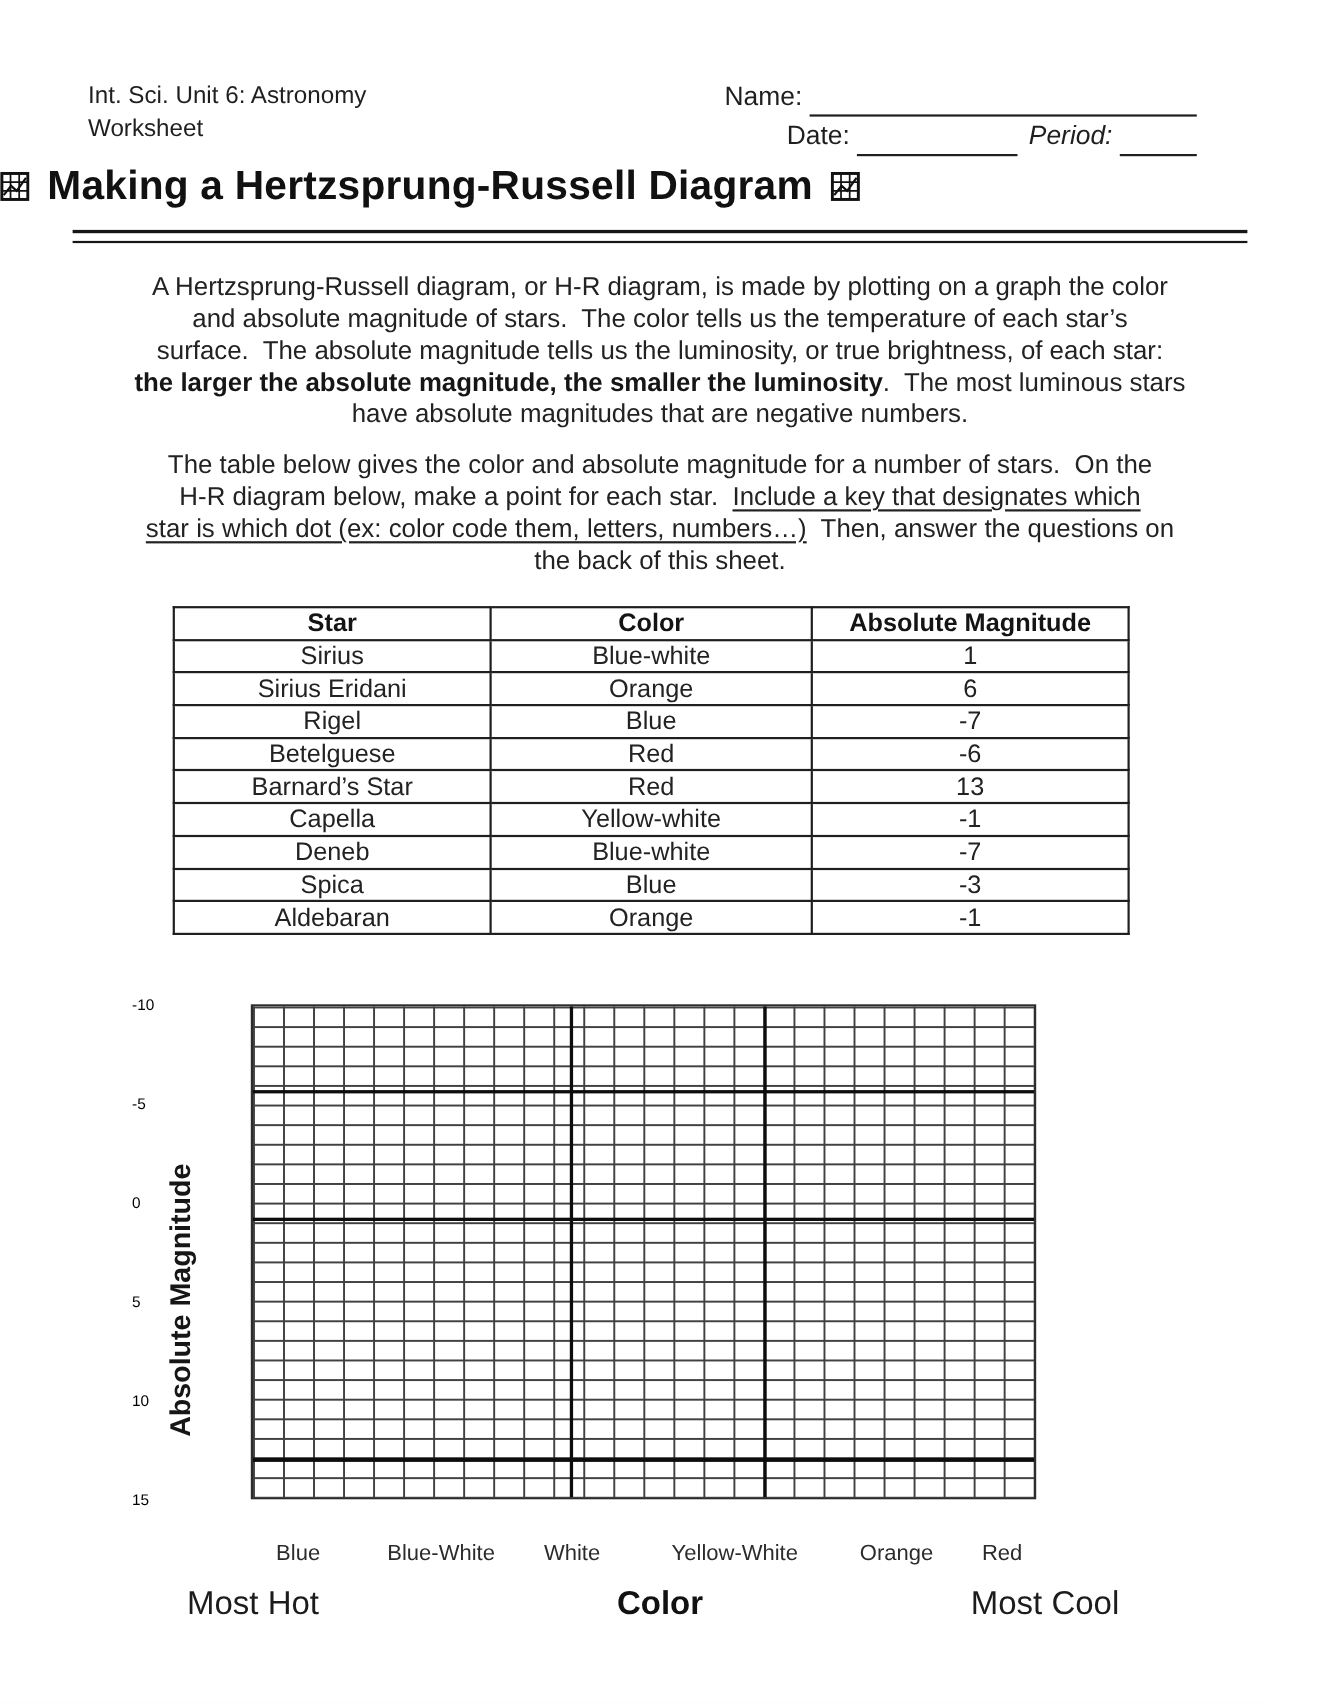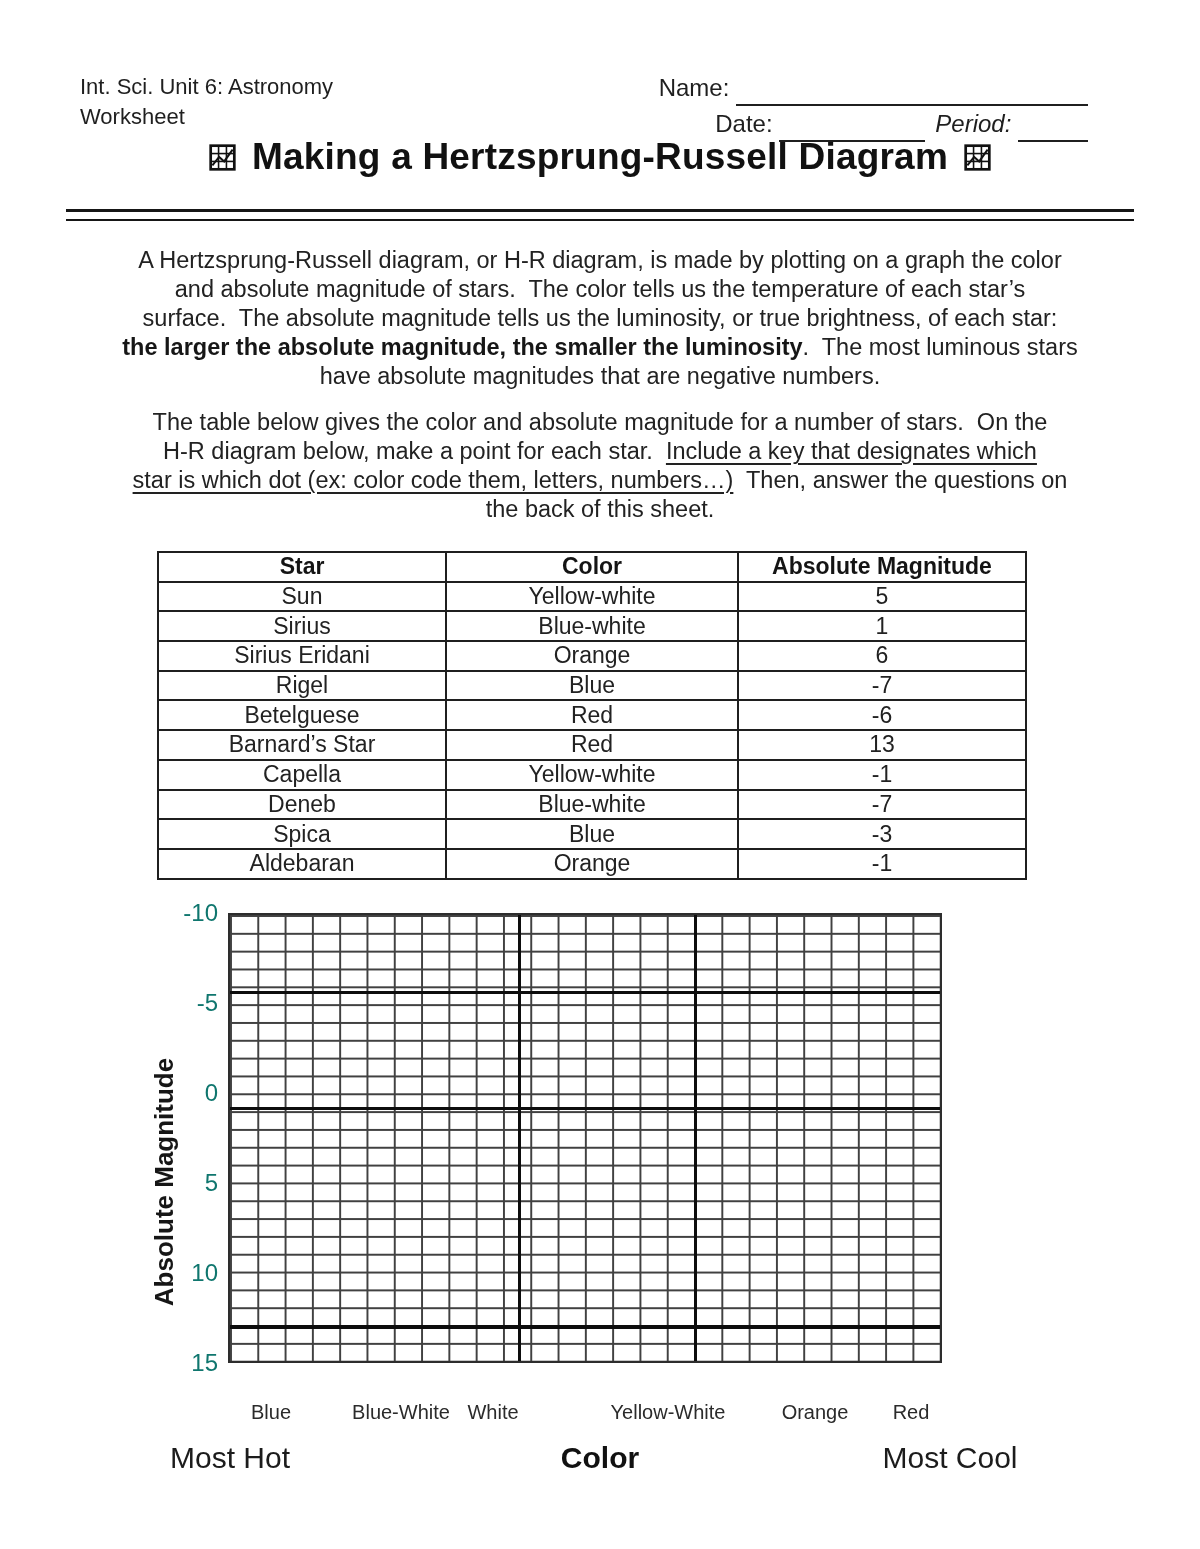--- a/index.html
+++ b/index.html
@@ -10,21 +10,21 @@
   }
   
   .hdr-left{position:absolute; left:80px; top:72px; font-size:22px; line-height:30px;}
   .hdr-right{position:absolute; right:112px; top:70px; text-align:right; font-size:24px; line-height:36px; white-space:nowrap;}
   .blank{display:inline-block; border-bottom:2.5px solid #1f1f1f; height:1.02em; vertical-align:bottom;}
   .blank.name{width:352px;}
   .blank.date{width:146px;}
   .blank.period{width:70px; }
   .period-label{margin-left:10px;font-style:italic;}
   
-  .title-row{position:absolute; left:0; top:136px; width:100%; display:flex; align-items:center; justify-content:center; gap:16px;}
+  .title-row{position:absolute; left:0; top:148px; width:100%; display:flex; align-items:center; gap:16px;}
   .title-text{font-size:37px; font-weight:bold; color:#111; letter-spacing:0.2px; white-space:pre-wrap;}
   .double-rule{position:absolute; left:66px; top:209px; width:1068px; height:7px;
     border-top:3px solid #161616; border-bottom:2px solid #161616;}
   
   .para{position:absolute; left:60px; width:1080px; text-align:center; font-size:23.5px; line-height:29px; color:#222;}
   .para .line{white-space:pre-wrap;}
   .intro{top:246px;}
   .instructions{top:408px;}
   .b{font-weight:bold; color:#161616;}
   .u{text-decoration:underline; text-decoration-thickness:2px; text-underline-offset:4px;}
@@ -33,21 +33,21 @@
   table.star th, table.star td{
     border:2px solid #1f1f1f; text-align:center; vertical-align:middle;
     font-size:23px; height:27.7px; padding:0; font-weight:normal; color:#222;
   }
   table.star th{font-weight:bold; color:#141414;}
   col.c1{width:288px;} col.c2{width:292px;} col.c3{width:288px;}
   
   .y-axis-title{position:absolute; left:39px; top:1167px; width:250px; height:30px;
     transform:rotate(-90deg); font-size:26px; font-weight:bold; text-align:center; color:#161616;}
   .ytick{position:absolute; left:120px; width:98px; height:22px; line-height:22px;
-    text-align:right; font-size:24px; color:#0f766e;}
+    text-align:left; font-size:14px; color:#000000;}
   .grid{position:absolute; left:228px; top:913px; width:714px; height:450px;
     box-sizing:border-box; border:2px solid #2d2d2d;
     background-image:
       linear-gradient(to right, #414141 1.5px, transparent 1.5px),
       linear-gradient(to bottom, #414141 1.5px, transparent 1.5px);
     background-size:calc(100%/26) calc(100%/25);}
   .bold-v{position:absolute; top:0; bottom:0; width:3.5px; background:#0d0d0d;}
   .bold-h{position:absolute; left:0; right:0; height:3.5px; background:#0d0d0d;}
   .xtick{position:absolute; top:1398px; width:170px; height:28px; line-height:28px;
     text-align:center; font-size:20px; color:#2b2b2b;}
@@ -117,25 +117,20 @@
         <col class="c2">
         <col class="c3">
       </colgroup>
     <tbody>
         <tr>
       <th>Star</th>
       <th>Color</th>
       <th>Absolute Magnitude</th>
     </tr>
     <tr>
-      <td>Sun</td>
-      <td>Yellow-white</td>
-      <td>5</td>
-    </tr>
-    <tr>
       <td>Sirius</td>
       <td>Blue-white</td>
       <td>1</td>
     </tr>
     <tr>
       <td>Sirius Eridani</td>
       <td>Orange</td>
       <td>6</td>
     </tr>
     <tr>
@@ -188,21 +183,21 @@
   <div class="grid">
     <div class="bold-v" style="left:40.5%;"></div>
     <div class="bold-v" style="left:65.3%;"></div>
     <div class="bold-h" style="top:17%;"></div>
     <div class="bold-h" style="top:43%;"></div>
     <div class="bold-h" style="top:92%;"></div>
   </div>
 
   <div class="xtick" style="left:186px;">Blue</div>
   <div class="xtick" style="left:316px;">Blue-White</div>
-  <div class="xtick" style="left:408px;">White</div>
+  <div class="xtick" style="left:435px;">White</div>
   <div class="xtick" style="left:583px;">Yellow-White</div>
   <div class="xtick" style="left:730px;">Orange</div>
   <div class="xtick" style="left:826px;">Red</div>
 
   <div class="axis-note" style="left:120px;">Most Hot</div>
   <div class="axis-note x-axis-title" style="left:490px;">Color</div>
   <div class="axis-note" style="left:840px;">Most Cool</div>
 
 </div>
 

